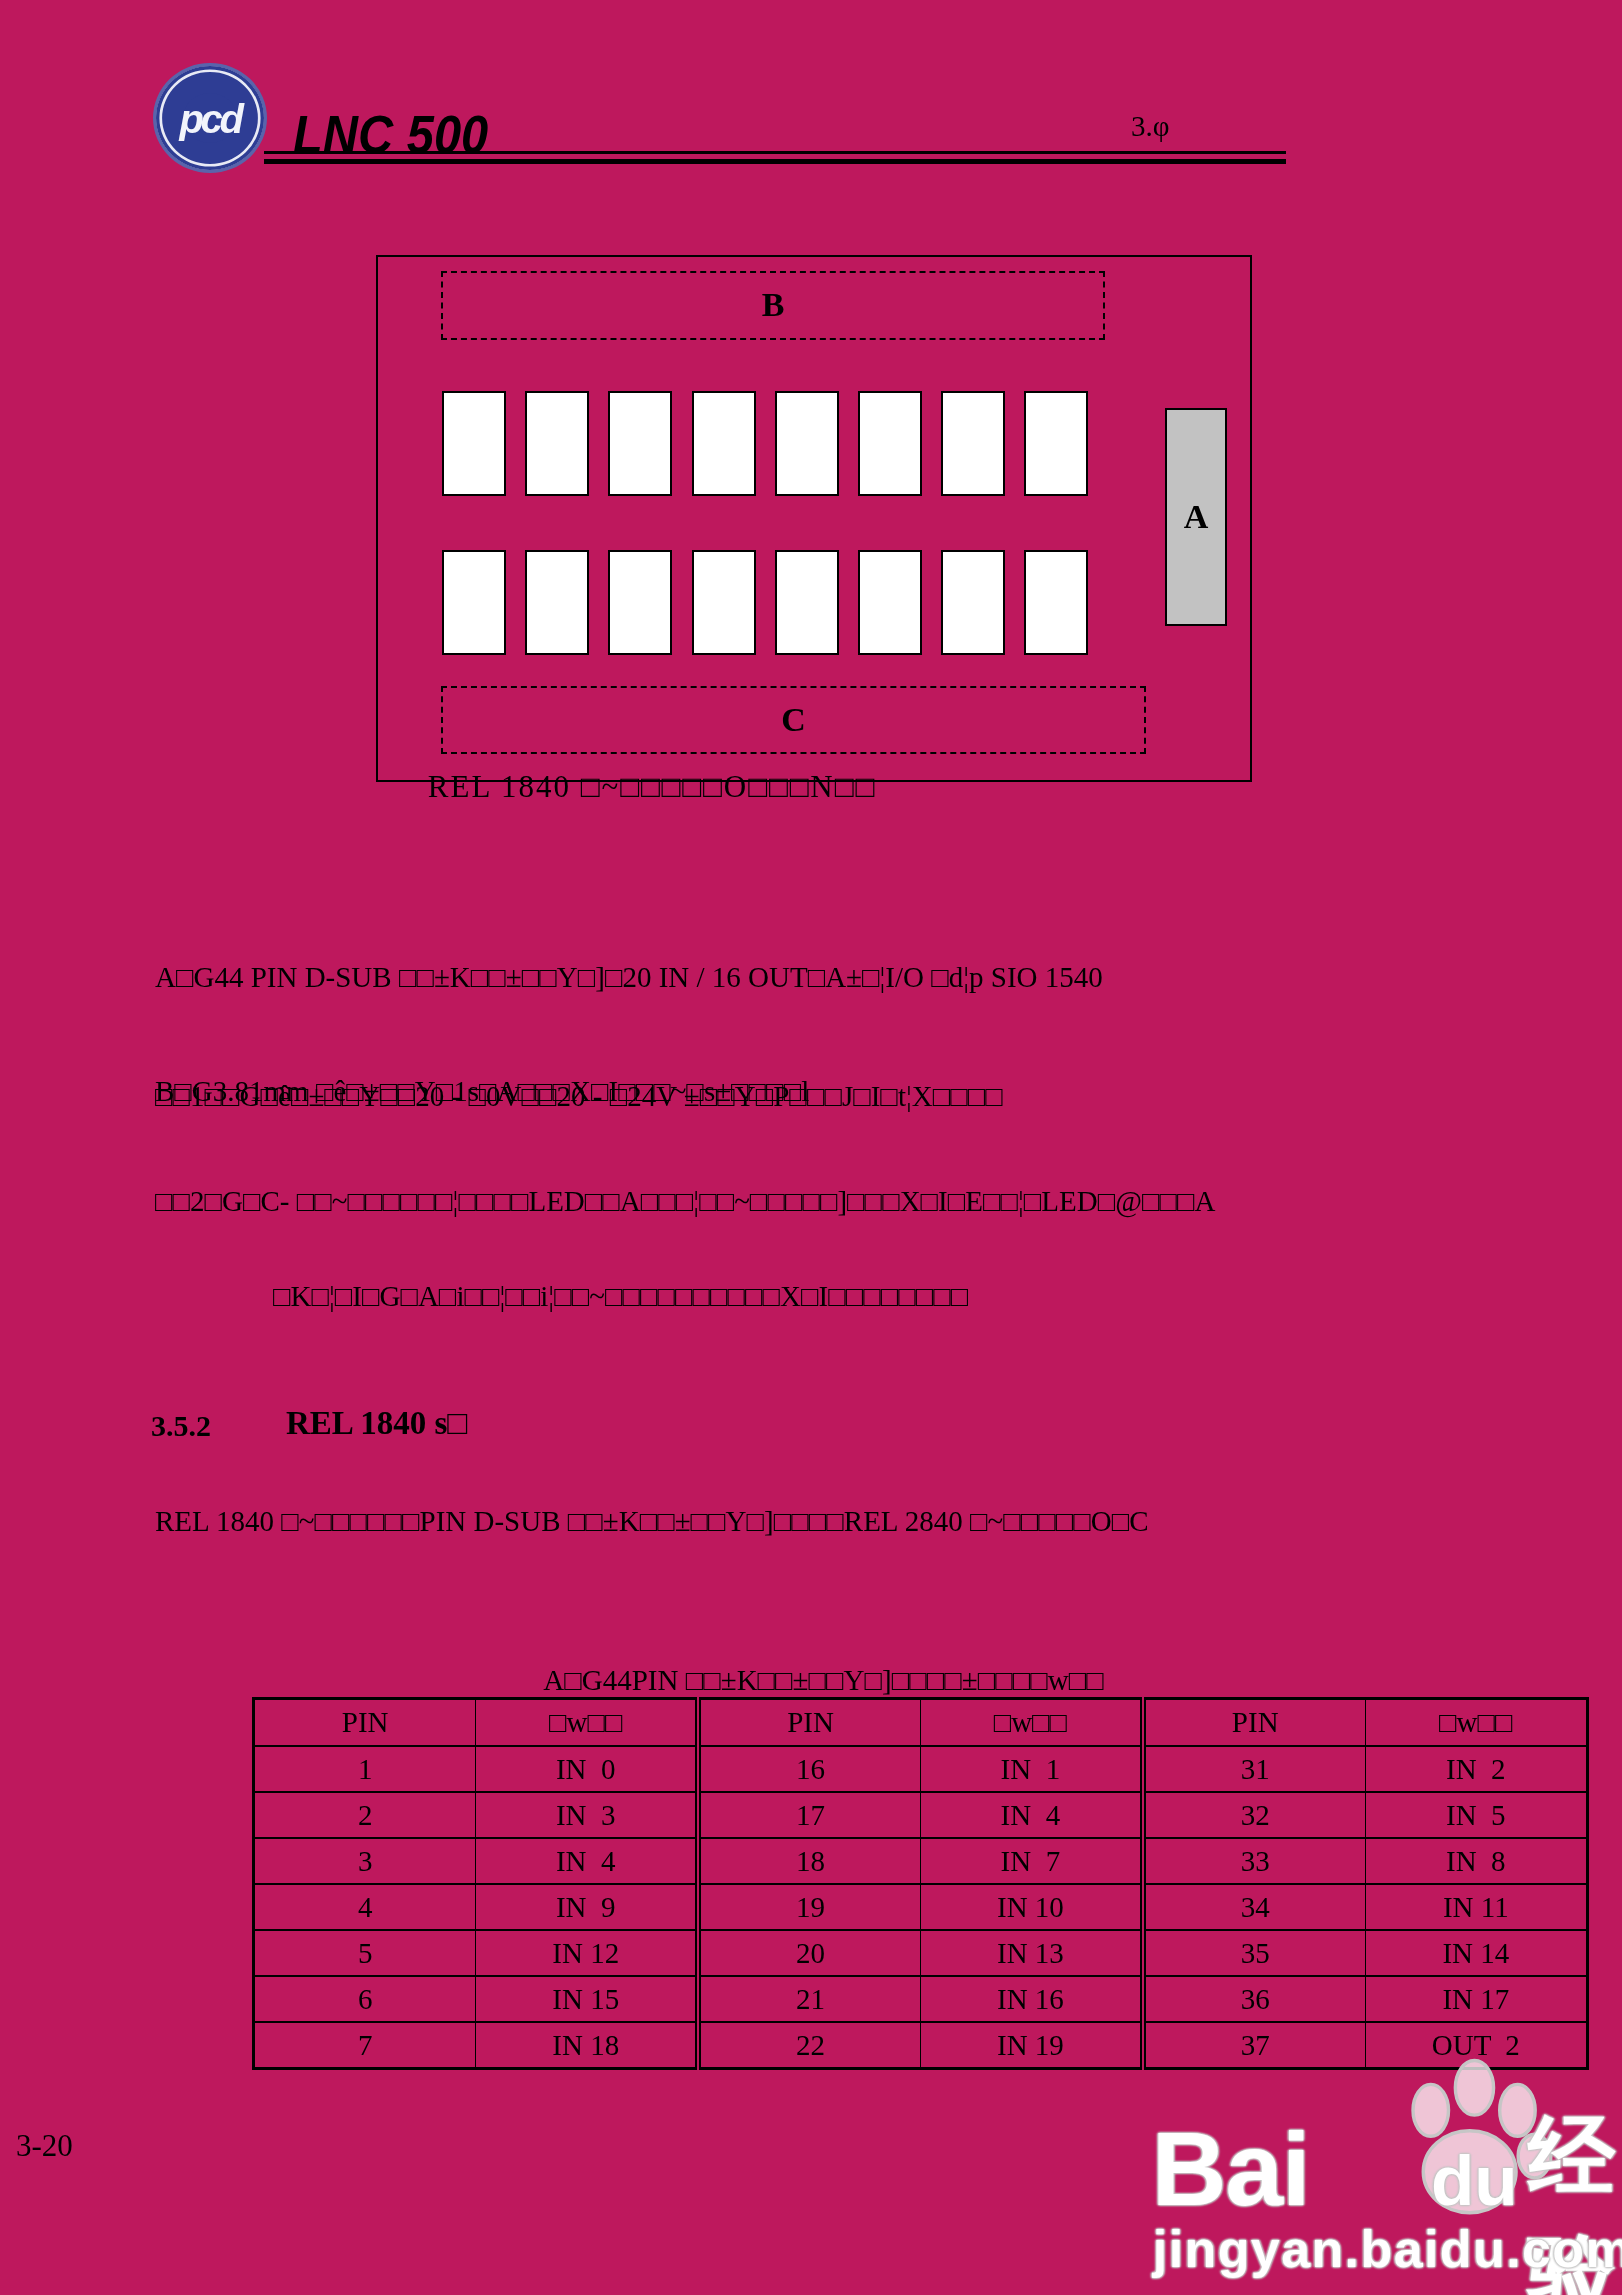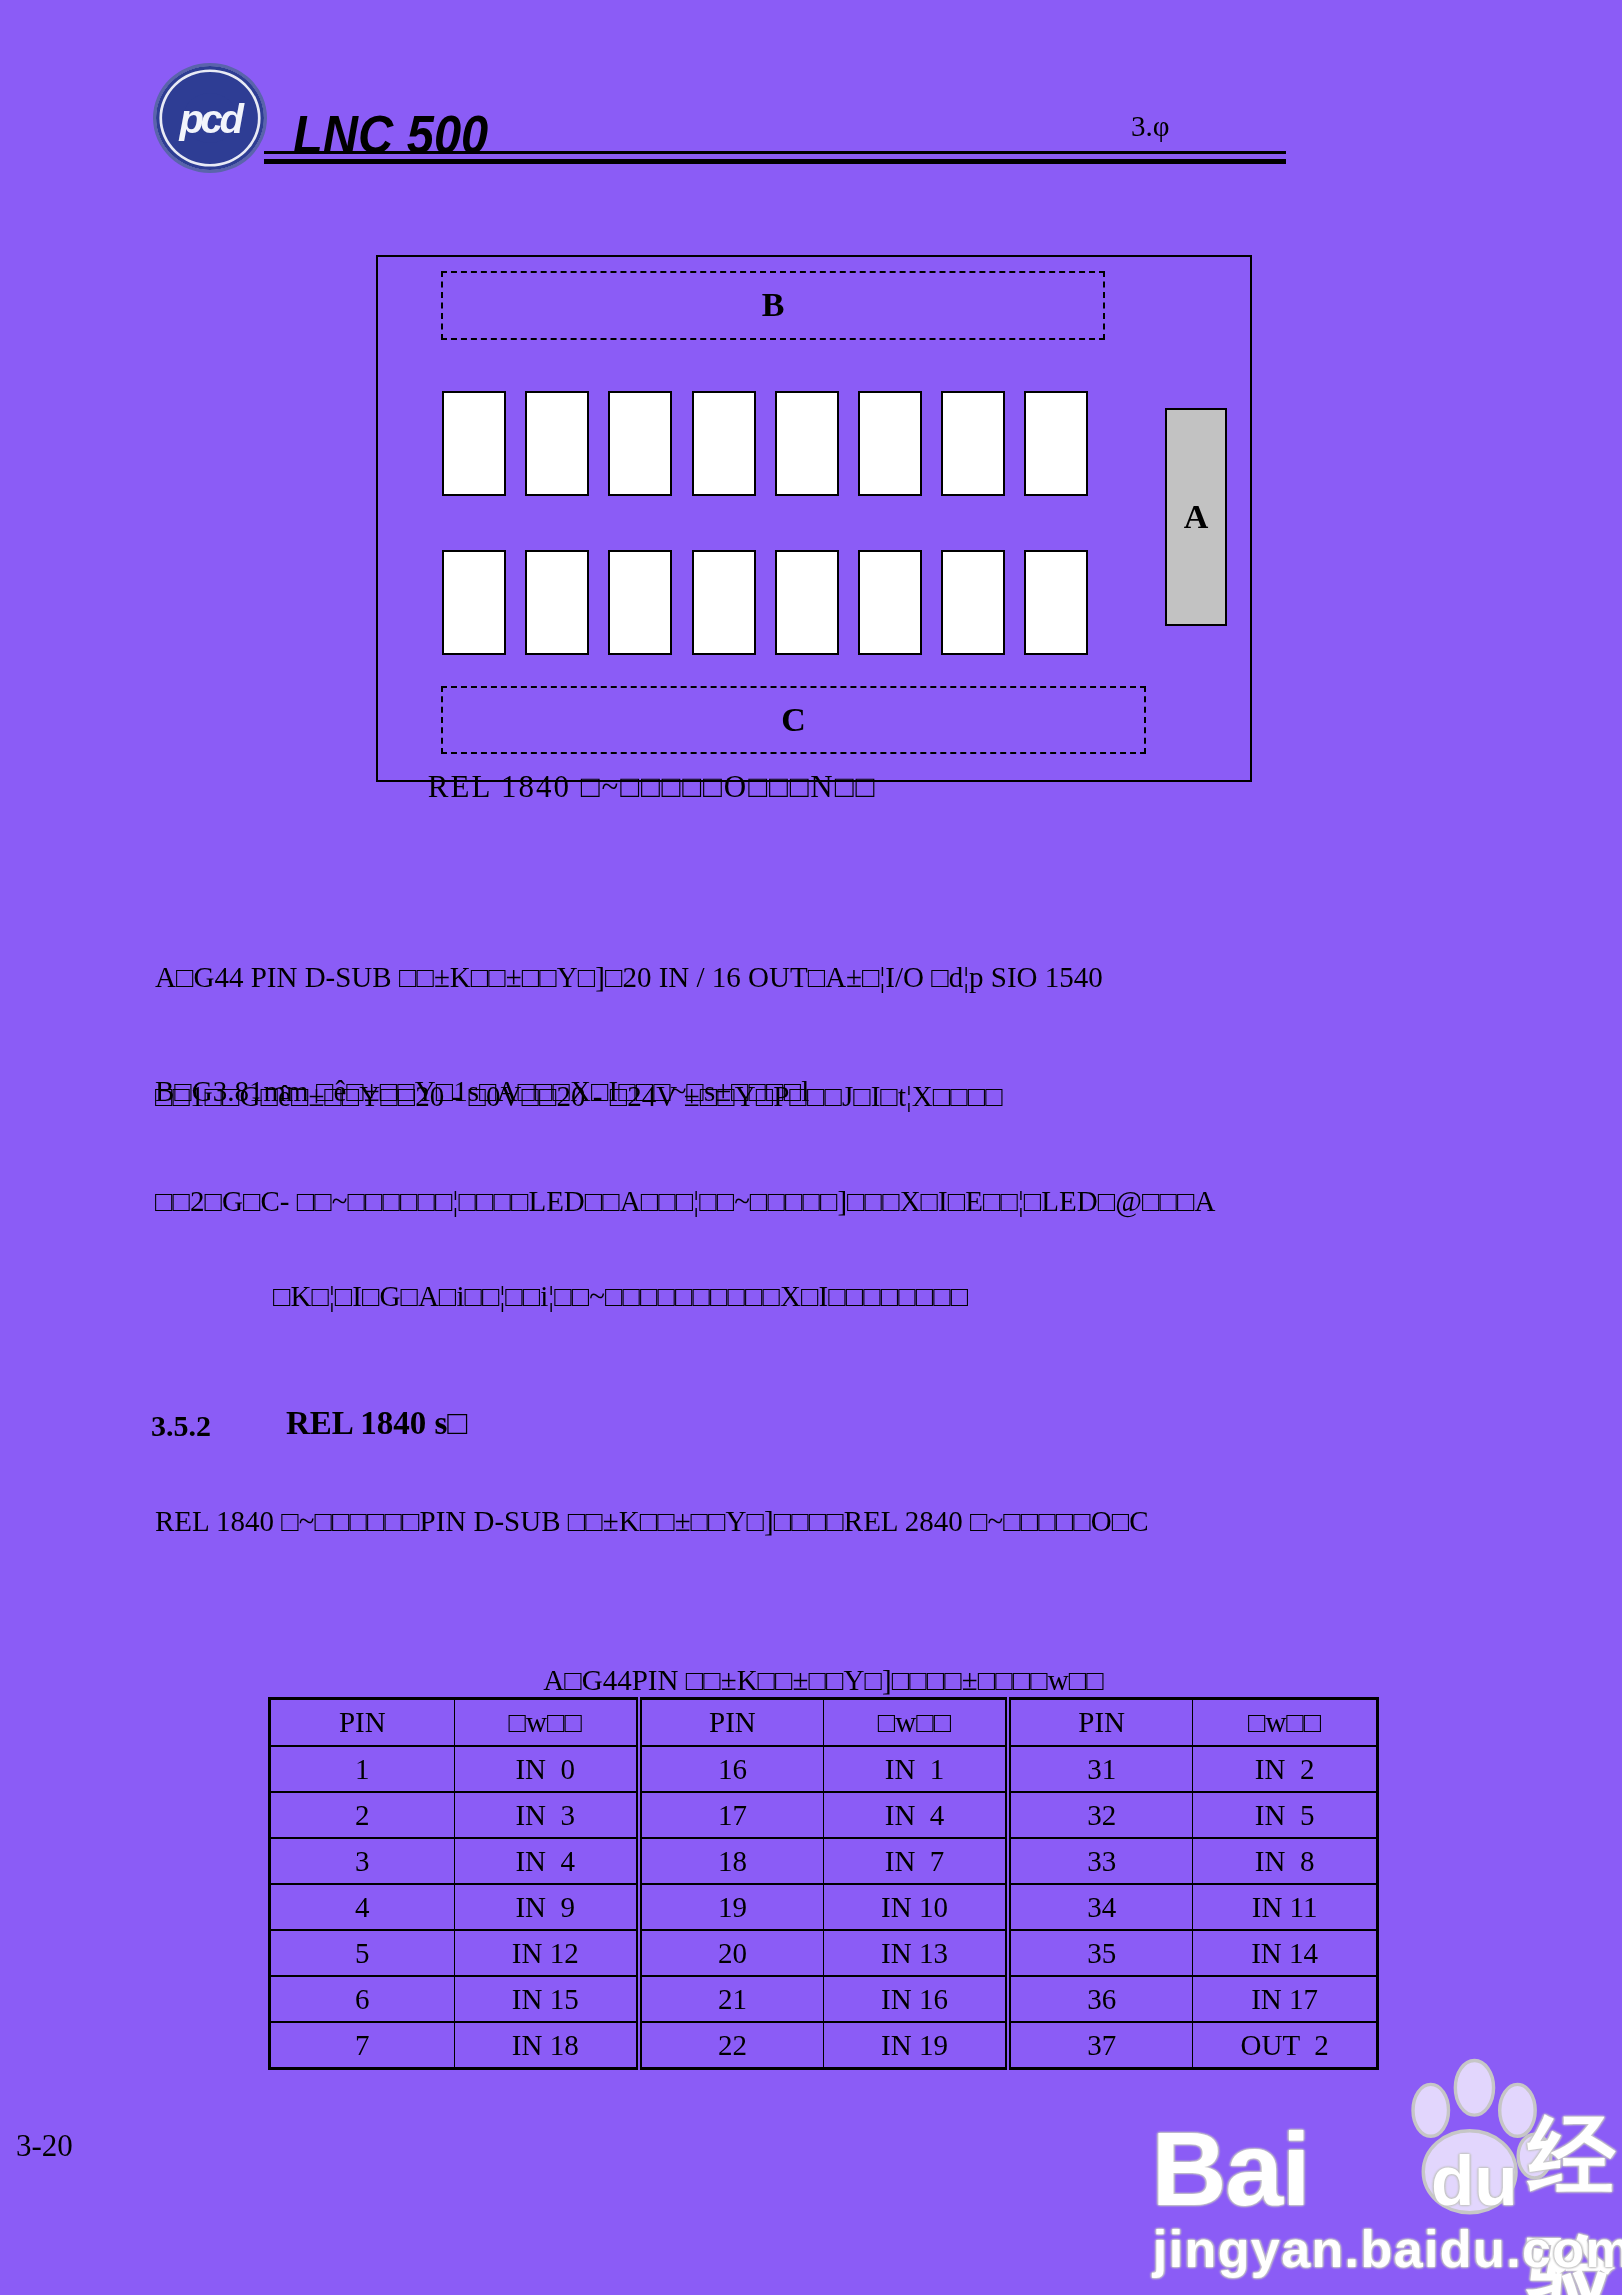--- a/index.html
+++ b/index.html
@@ -1,17 +1,17 @@
 <!DOCTYPE html>
 <html style="font-size:11px"><head>
 <meta charset="utf-8">
 <style>
   html,body{margin:0;padding:0;background:#ffffff;}
   #page{
-    position:relative;width:1622px;height:2295px;background:#8b5cf6;overflow:hidden;
+    position:relative;width:1622px;height:2295px;background:#be185d;overflow:hidden;
     font-family:"Liberation Serif","DejaVu Serif","DejaVu Sans",serif;color:#000;text-decoration:underline;
   }
   
   .logo{
     position:absolute;left:153px;top:63px;width:108px;height:104px;border-radius:50%;
     background:#2e3d94;border:3.4px solid #5a64ab;
     box-shadow:inset 0 0 0 3.4px #2e3d94, inset 0 0 0 6.1px #e8eaf5, inset 0 0 0 27px #2e3d94;
     display:flex;align-items:center;justify-content:center;
   }
   .logo span{
@@ -52,21 +52,21 @@
   .note{position:absolute;font-size:29px;white-space:nowrap;}
   .note-1{left:155px;top:1080px;}
   .note-2{left:155px;top:1185px;width:1467px;overflow:hidden;}
   .note-3{left:273px;top:1280px;}
   .sec-num{position:absolute;left:151px;top:1409px;font-size:30px;font-weight:bold;}
   .sec-title{position:absolute;left:286px;top:1405px;font-size:33px;font-weight:bold;}
   .body-par{position:absolute;left:155px;top:1505px;width:1467px;font-size:29px;white-space:nowrap;overflow:hidden;}
   
   .tbl-title{position:absolute;left:268px;top:1655px;width:1111px;text-align:center;font-size:29px;margin-top:9px;}
   #pin-table{
-    position:absolute;left:268px;top:1697px;width:1111px;
+    position:absolute;left:252px;top:1697px;width:1337px;
     border-collapse:collapse;table-layout:fixed;border:3.4px solid #000;
     font-size:29px;
   }
   #pin-table th,#pin-table td{
     border-left:1.4px solid #000;border-right:1.4px solid #000;
     border-top:2.7px solid #000;border-bottom:2.7px solid #000;
     text-align:center;vertical-align:middle;font-weight:normal;white-space:pre;
     padding:0;
   }
   #pin-table th{height:45px;}

